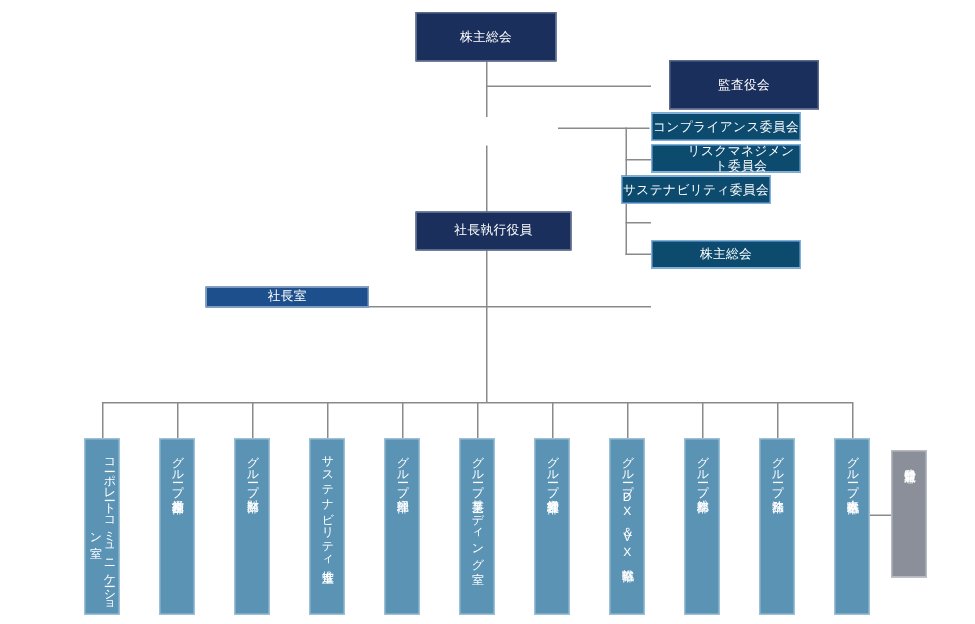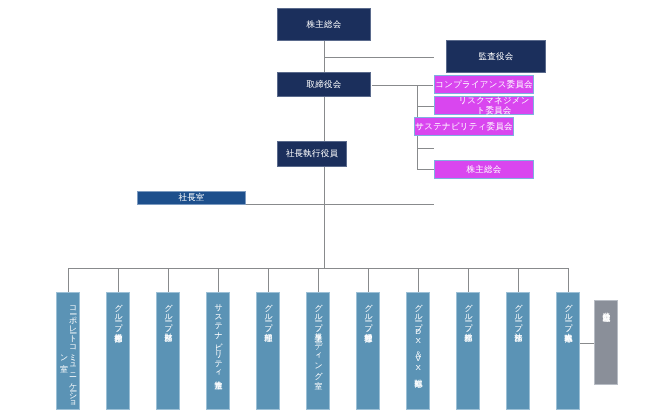--- a/index.html
+++ b/index.html
@@ -46,21 +46,21 @@
   }
   .box.navy {
     background: #1b2f5c;
     border-color: #5a6a8c;
   }
   .box.midblue {
     background: #1d4f8c;
     border-color: #7d9bc0;
   }
   .box.brightblue {
-    background: #d946ef;
+    background: #0c4a6e;
     border-color: #7fb0e0;
   }
 
   
   .box.v-box {
     writing-mode: vertical-rl;
     text-orientation: upright;
     font-size: 8px;
     letter-spacing: 0.4px;
     padding-top: 5px;
@@ -114,38 +114,35 @@
   <div class="line h" style="left:580px; top:343px; width:14px;"></div>
 
   <div class="box h-box navy" style="left:277px; top:8px; width:94px; height:33px;">
     <span>株主総会</span>
   </div>
 
   <div class="box h-box navy" style="left:434px; top:40px; width:100px; height:33px;margin-left:12px;">
     <span>監査役会</span>
   </div>
 
-  <div class="box h-box navy" style="left:277px; top:72px; width:94px; height:25px;">
-    <span>取締役会</span>
-  </div>
 
   <div class="box h-box brightblue" style="left:434px; top:75px; width:100px; height:19px;">
     <span>コンプライアンス委員会</span>
   </div>
   <div class="box h-box brightblue" style="left:434px; top:96px; width:100px; height:19px;padding-left:20px;">
     <span>リスクマネジメント委員会</span>
   </div>
   <div class="box h-box brightblue" style="left:414px; top:117px; width:100px; height:19px;">
     <span>サステナビリティ委員会</span>
   </div>
   <div class="box h-box brightblue" style="left:434px; top:160px; width:100px; height:19px;">
     <span>株主総会</span>
   </div>
 
-  <div class="box h-box navy" style="left:277px; top:141px; width:70px; height:26px;">
+  <div class="box h-box navy" style="left:277px; top:141px; width:104px; height:26px;">
     <span>社長執行役員</span>
   </div>
 
   <div class="box h-box midblue" style="left:137px; top:191px; width:109px; height:14px;">
     <span>社長室</span>
   </div>
 
 
   <div class="box v-box" style="left:56px; top:292px; width:24px; height:118px;">
     <span>コーポレートコミュニケーション室</span>

